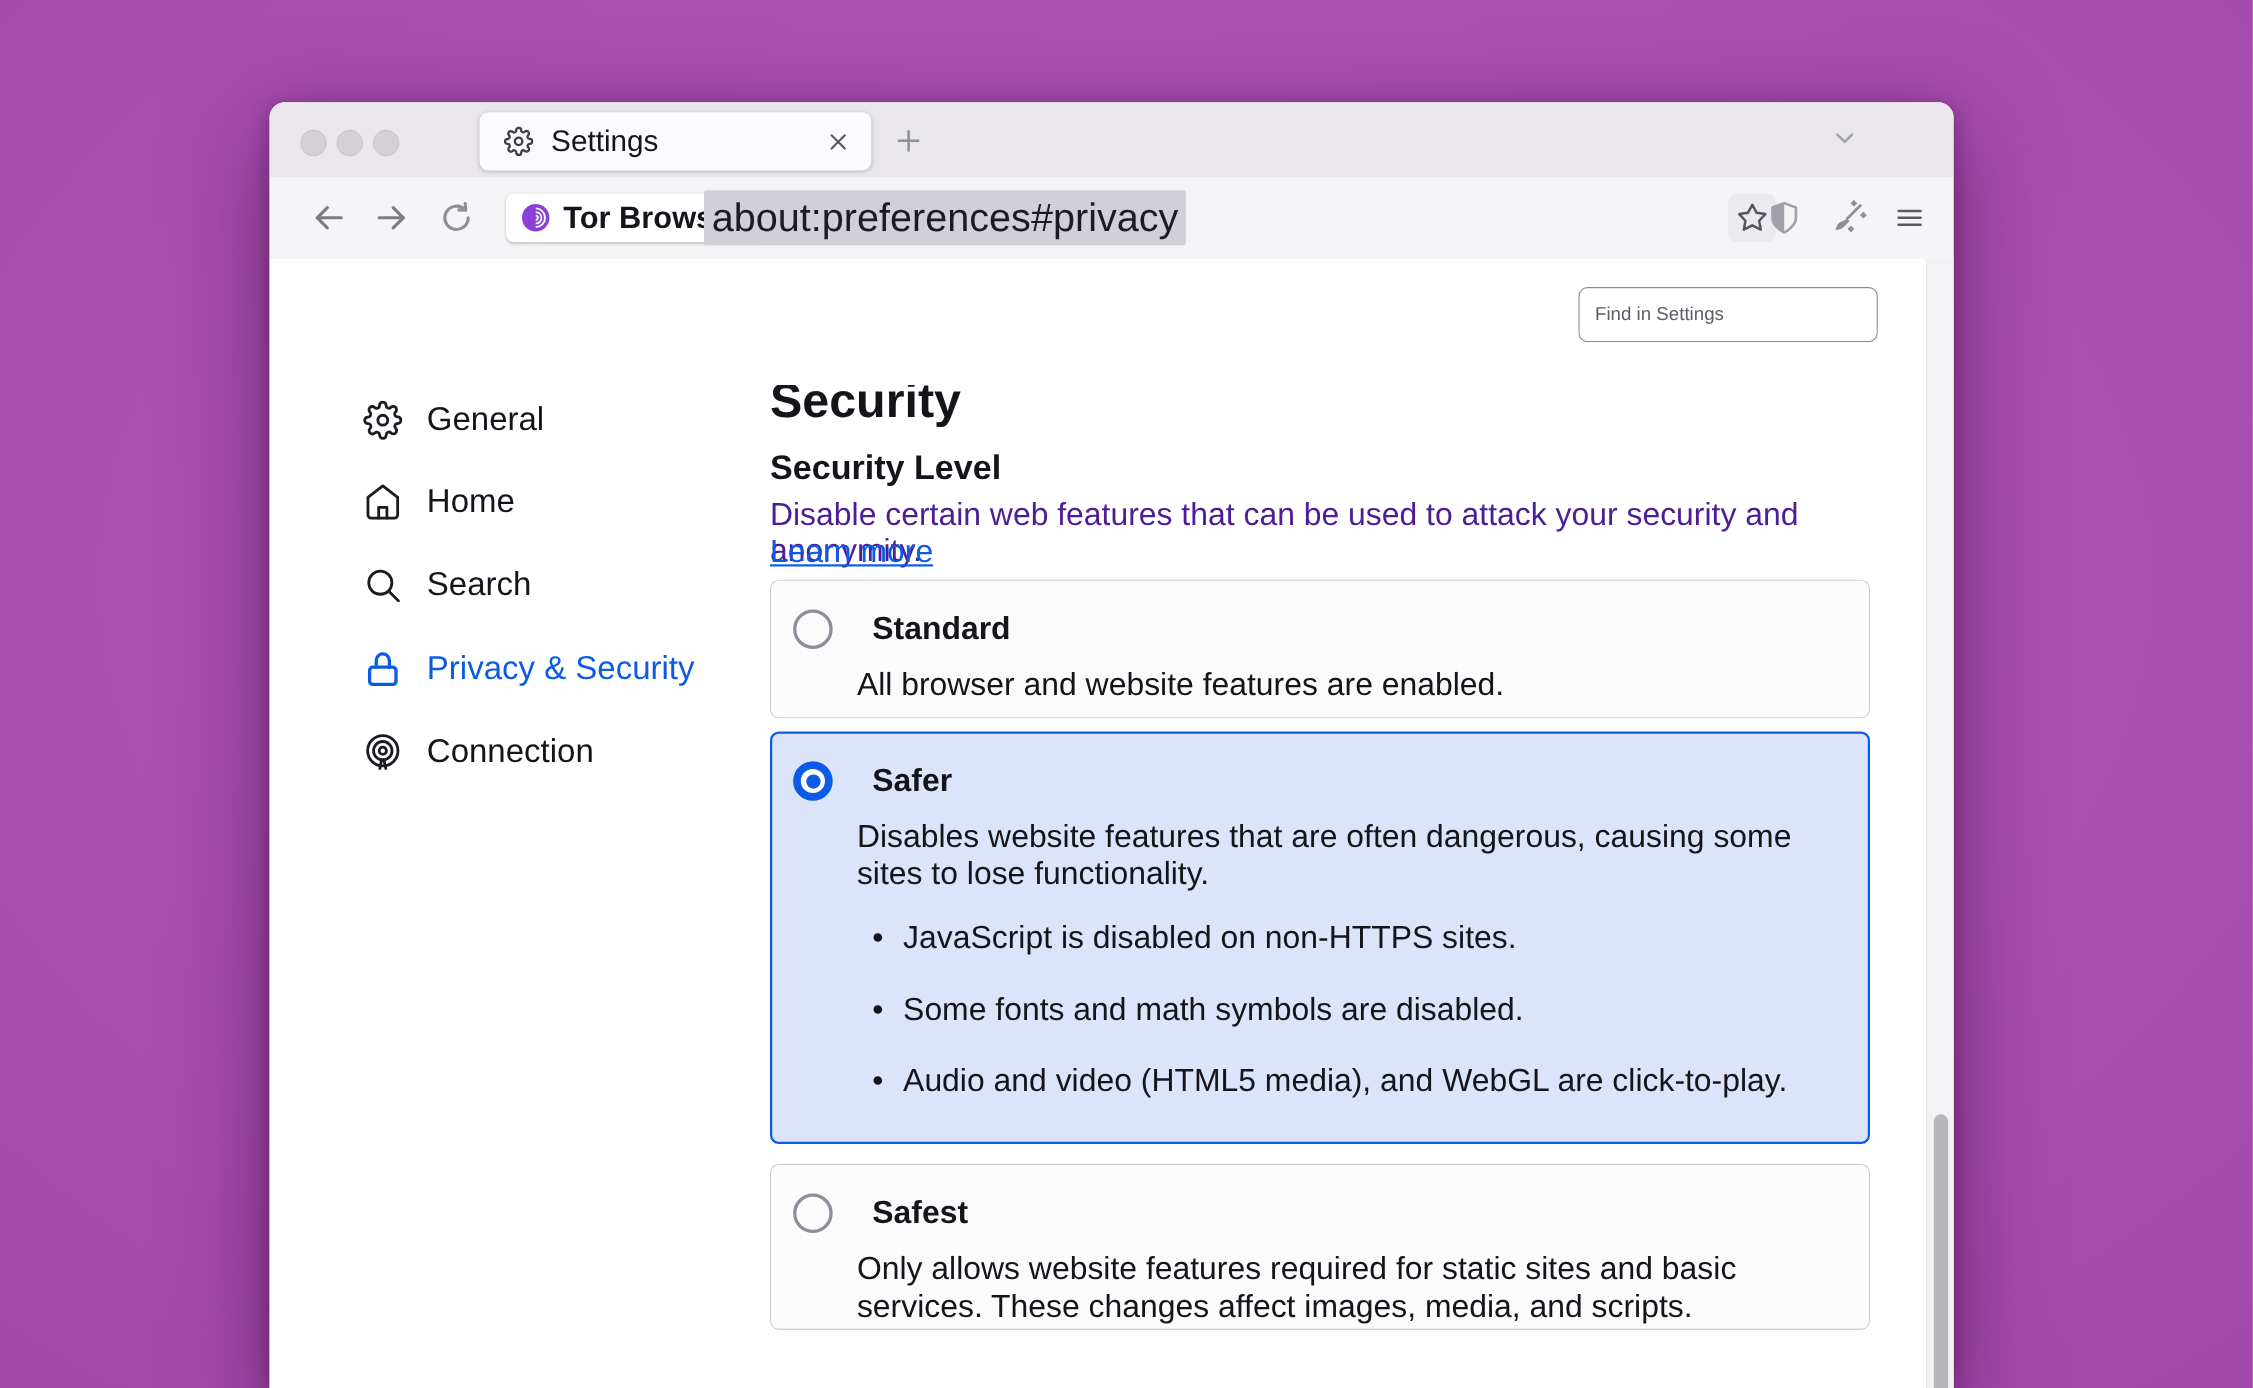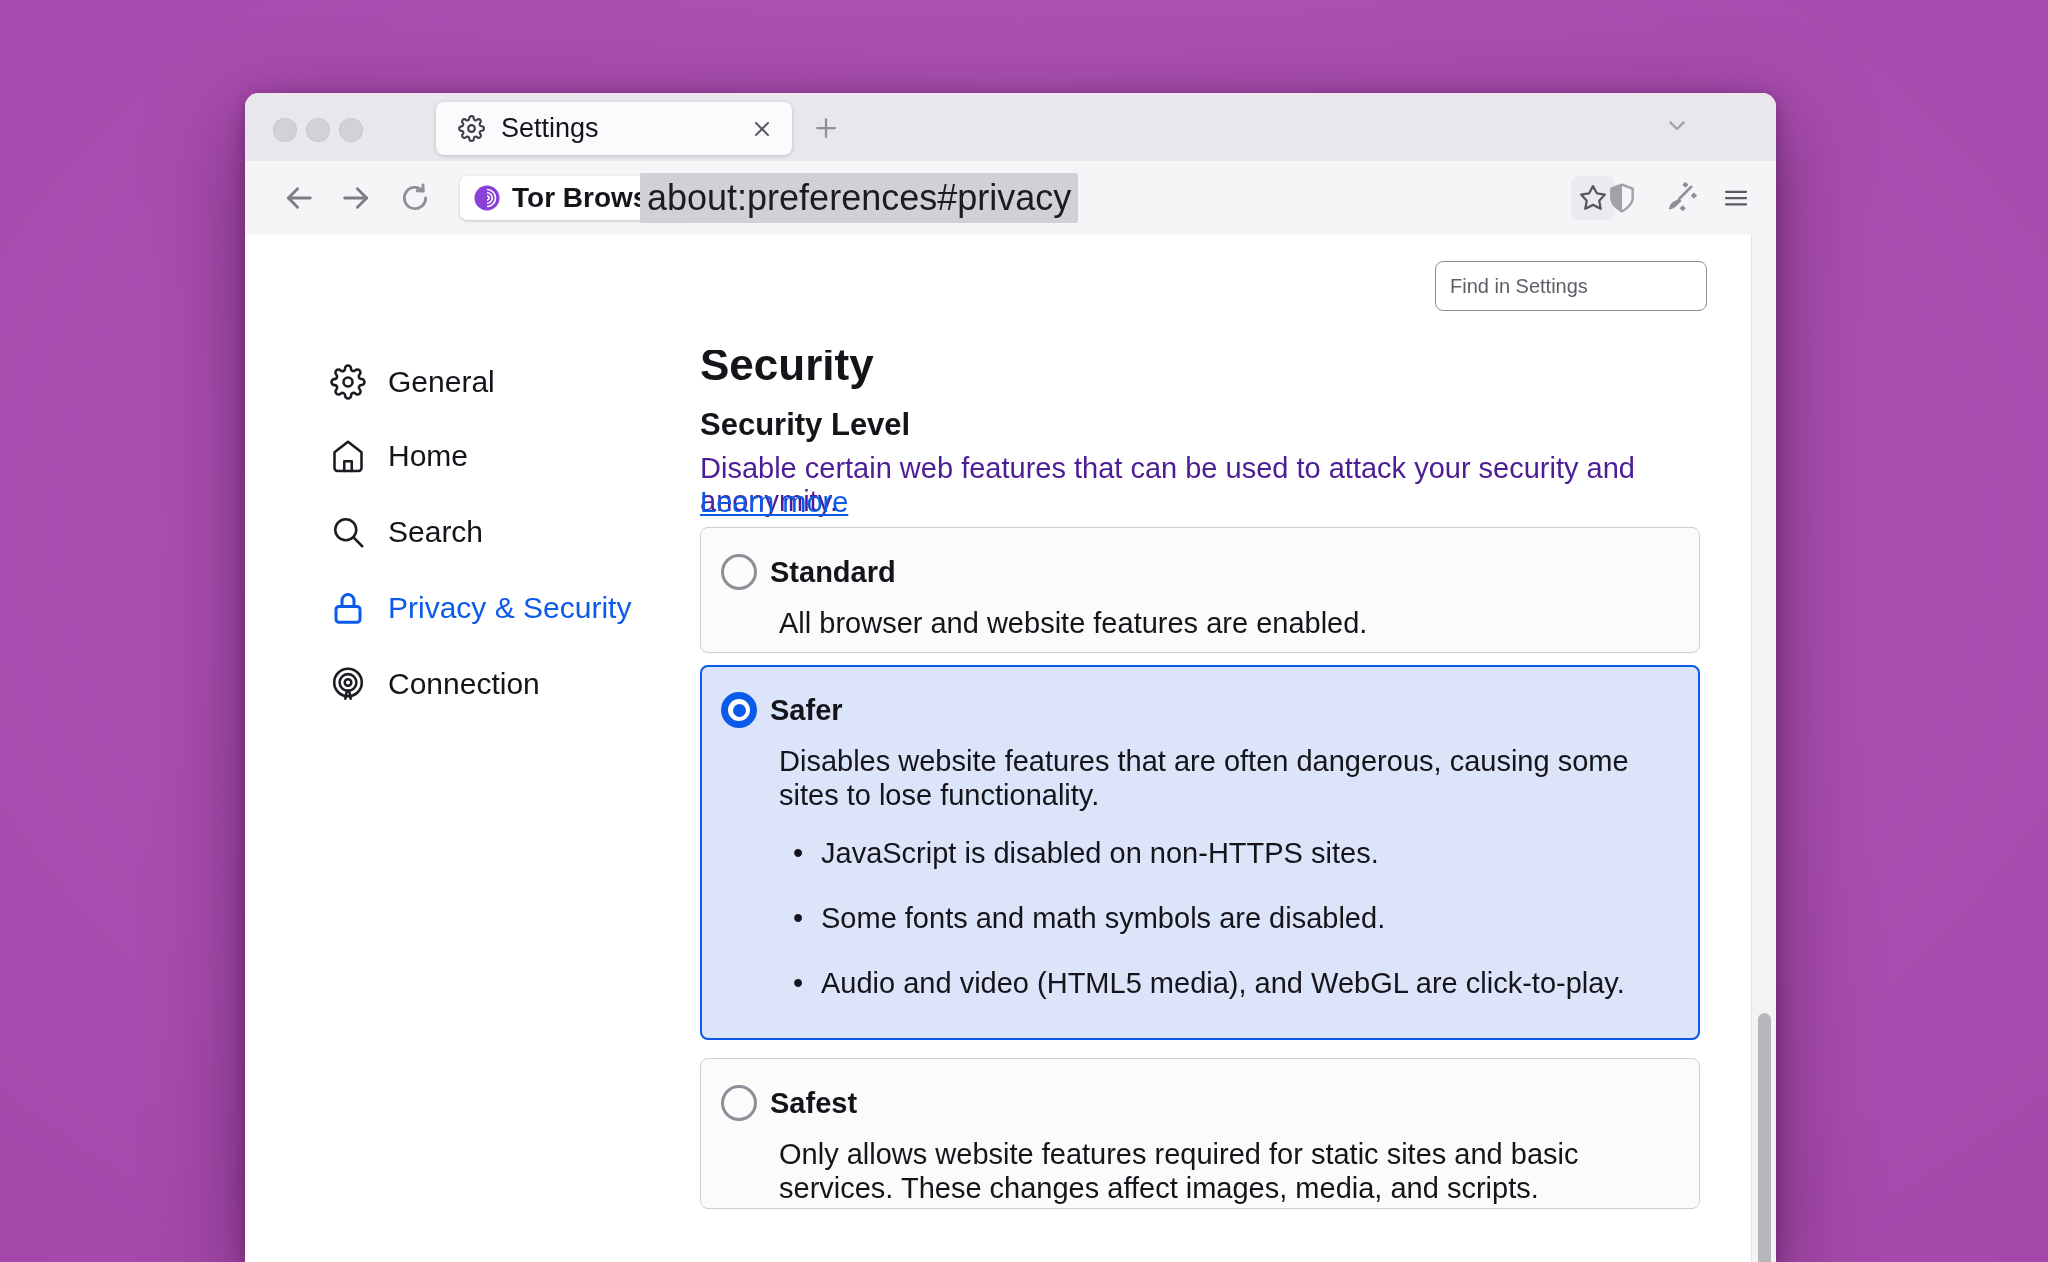--- a/index.html
+++ b/index.html
@@ -41,42 +41,42 @@
   .nav-right{position:absolute;top:15px;width:44px;height:44px;border-radius:8px;display:flex;align-items:center;justify-content:center;}
   .star-btn{left:1326px;background:#eceaee;}
   .shield-btn{left:1355px}.broom-btn{left:1413px}.menu-btn{left:1469px}
   
   .content{position:absolute;left:0;top:142px;right:0;bottom:0;background:#fff;}
   .gutter{position:absolute;right:0;top:0;bottom:0;width:24px;background:#f3f2f5;border-left:1px solid #e5e4e8;}
   .thumb{position:absolute;right:5px;top:778px;width:13px;height:260px;border-radius:7px;background:#b7b6bb;}
   .find{
     position:absolute;left:1190px;top:26px;width:272px;height:50px;box-sizing:border-box;
     border:1.5px solid #8c8b94;border-radius:8px;background:#fff;padding:0 14px;
-    font-size:20px;color:#15141a;font-family:inherit;outline:none;
+    font-size:17px;color:#15141a;font-family:inherit;outline:none;
   }
   .find::placeholder{color:#5d5d66;opacity:1;}
   
   .side-item{position:absolute;left:85px;height:60px;display:flex;align-items:center;gap:22px;cursor:default;}
   .s0{top:117px}.s1{top:191px}.s2{top:267px}.s3{top:343px}.s4{top:419px}
   .side-item .lbl{font-size:30px;color:#15141a;white-space:nowrap;}
   .side-item.selected .lbl{color:#0b5be8;}
   
   .main{position:absolute;left:455px;top:0;width:1000px;}
   .h1clip{position:absolute;left:0;top:115px;height:46px;overflow:hidden;}
   .h1clip h1{font-size:44px;font-weight:700;color:#15141a;margin:-11px 0 0;line-height:1.2;}
   .h2{position:absolute;left:0;top:172px;font-size:31px;font-weight:700;color:#15141a;margin:0;}
   .lead{position:absolute;left:0;top:217px;font-size:29px;color:#4c1d95;margin:0;}
   .learn{position:absolute;left:0;top:251px;font-size:29px;color:#0b5be8;text-decoration:underline;cursor:pointer;}
   .card{
     position:absolute;left:0;width:1000px;box-sizing:border-box;border-radius:8px;
     border:1px solid #cfced3;background:#fbfbfc;padding:26px 24px 0 20px;
   }
   .card.selected{background:#dbe4f9;border:2px solid #0b5be8;padding:25px 23px 0 19px;}
   .c0{top:292px;height:126px}.c1{top:430px;height:375px}.c2{top:823px;height:151px}
-  .opt-head{display:flex;align-items:center;gap:13px;}
+  .opt-head{display:flex;align-items:center;gap:36px;}
   .radio{width:36px;height:36px;border-radius:50%;box-sizing:border-box;border:3px solid #8e8e99;background:transparent;flex:none;}
   .radio.checked{border:7px solid #0b5be8;background:#fff;position:relative;}
   .radio.checked::after{content:"";position:absolute;left:50%;top:50%;width:13px;height:13px;margin:-6.5px 0 0 -6.5px;border-radius:50%;background:#0b5be8;}
   .opt-title{font-size:29px;font-weight:700;color:#15141a;}
   .opt-desc{margin:16px 0 0 58px;font-size:29px;line-height:34px;color:#15141a;max-width:860px;}
   .bullets{margin:24px 0 0 70px;padding:0;list-style:none;}
   .bullets li{position:relative;padding-left:30px;font-size:29px;line-height:34px;color:#15141a;margin-top:31px;}
   .bullets li:first-child{margin-top:0;}
   .bullets li::before{content:"\2022";position:absolute;left:2px;top:0;color:#15141a;}
   svg{display:block;}

